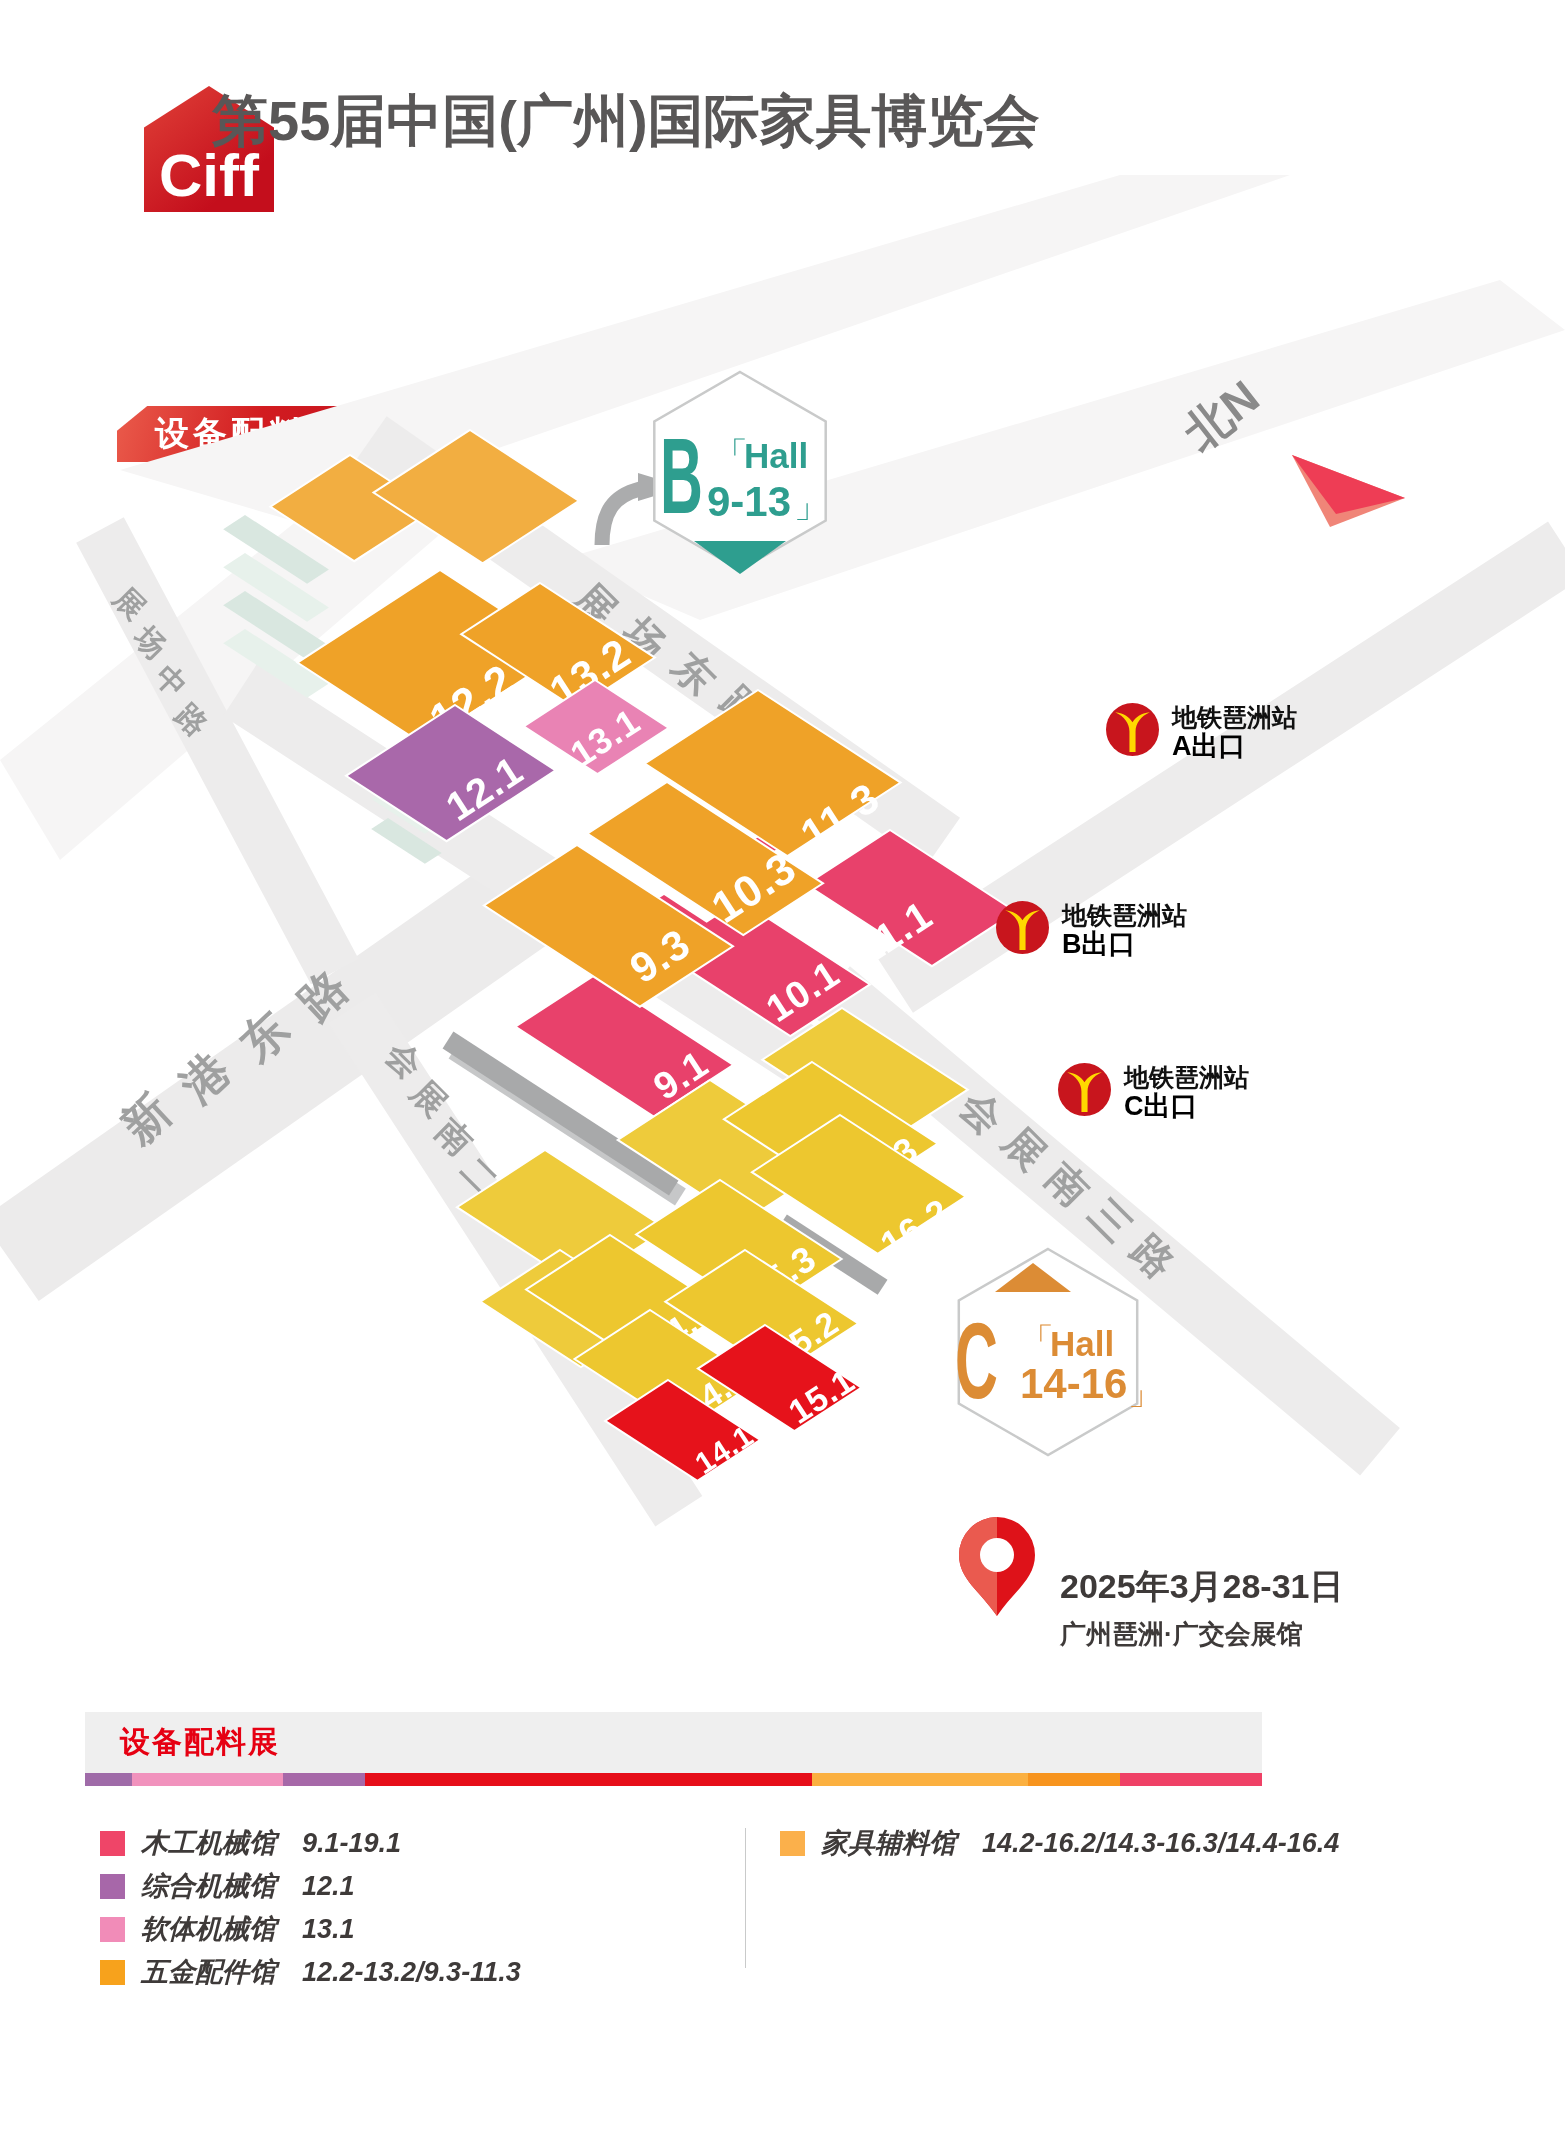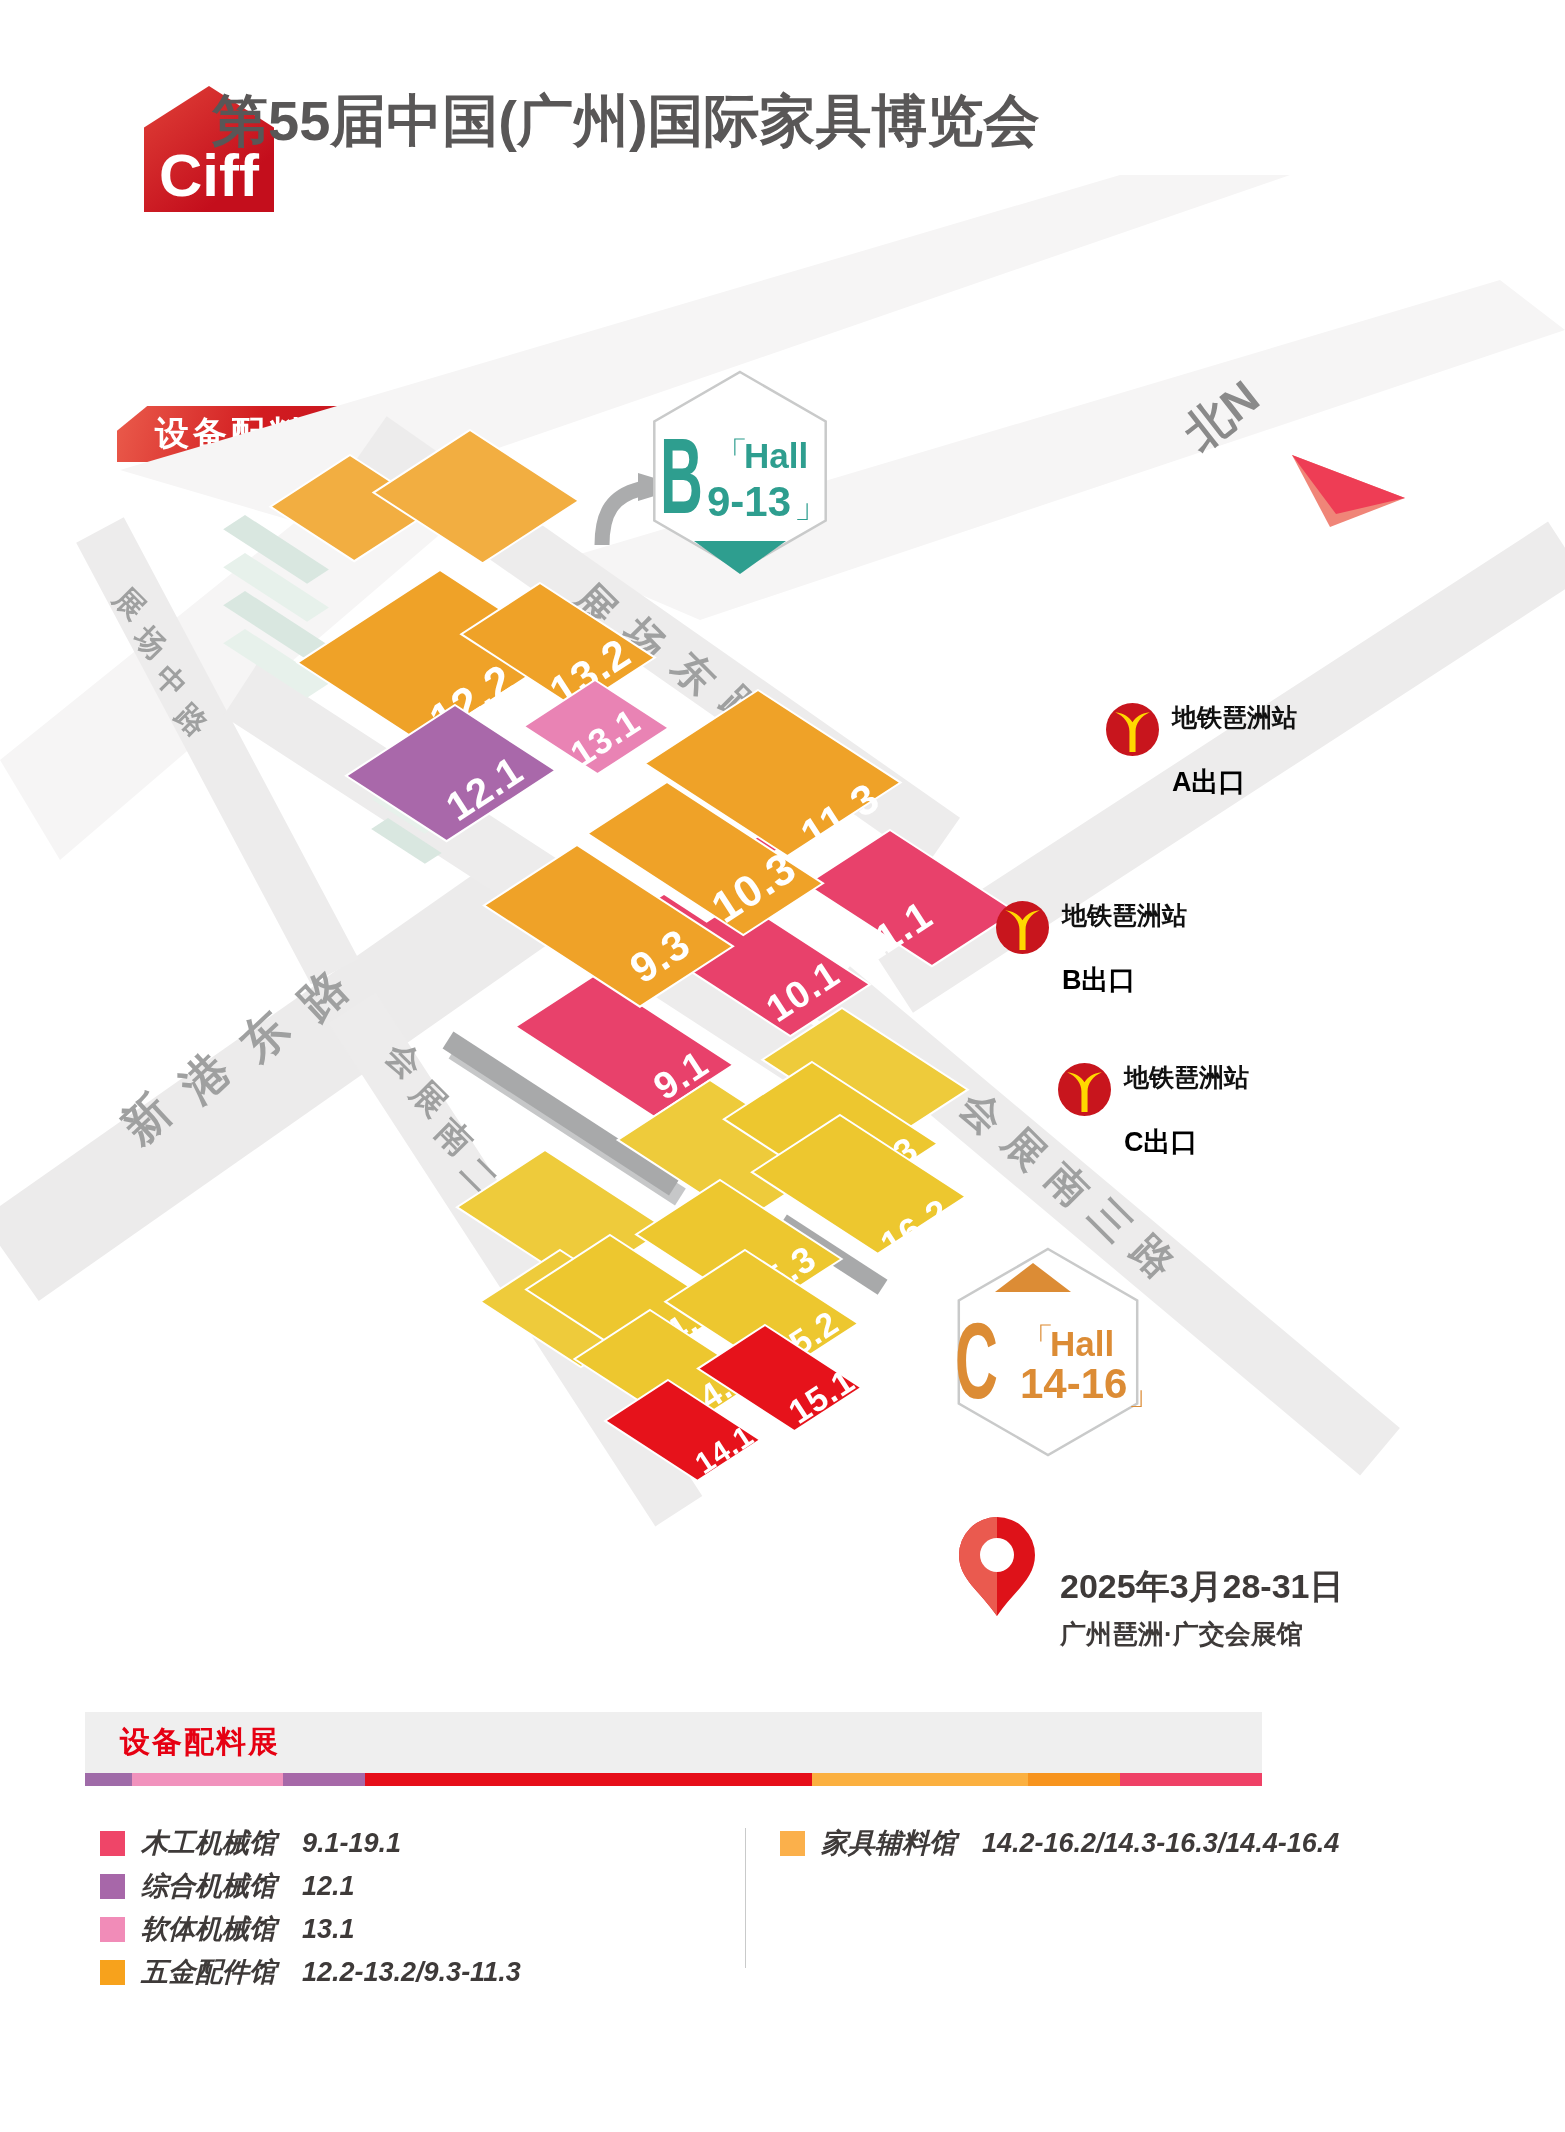--- a/index.html
+++ b/index.html
@@ -31,21 +31,21 @@
   .sheet-green-a{fill:#D9E7E0;}
   .sheet-green-b{fill:#E7F1EB;}
   .sheet-orange{fill:#F2AE41;stroke:#fff;stroke-width:2px;}
   .sheet-yellow{fill:#EECB3B;stroke:#fff;stroke-width:2px;}
   .bridge-d{fill:#A8A9AA;} .bridge-l{fill:#C6C7C8;}
   .hexagon{fill:#fff;stroke:#C9CACA;stroke-width:2.5px;}
   .badge-letter{font-weight:800;}
   .badge-word{font-weight:800;}
   
   .metro{position:absolute;z-index:3;display:flex;gap:13px;align-items:flex-start;}
-  .metro .txt{display:flex;flex-direction:column;line-height:29px;gap:36px;}
+  .metro .txt{display:flex;flex-direction:column;line-height:29px;}
   .metro .station{font-size:25px;font-weight:600;color:#111;}
   .metro .exit{font-size:27px;font-weight:800;color:#000;}
   .pin{position:absolute;left:952px;top:1506px;z-index:3;}
   .event{position:absolute;left:1060px;top:1518px;z-index:3;color:#3E3A39;line-height:48px;margin-top:44px;}
   .event .date{font-size:34px;font-weight:800;}
   .event .venue{font-size:26px;font-weight:700;}
   
   .legend{position:absolute;left:85px;top:1712px;width:1177px;z-index:3;}
   .legend-head{height:61px;background:#EFEFEF;display:flex;align-items:center;}
   .legend-head span{margin-left:35px;font-size:30px;font-weight:800;color:#E60012;letter-spacing:2px;}

